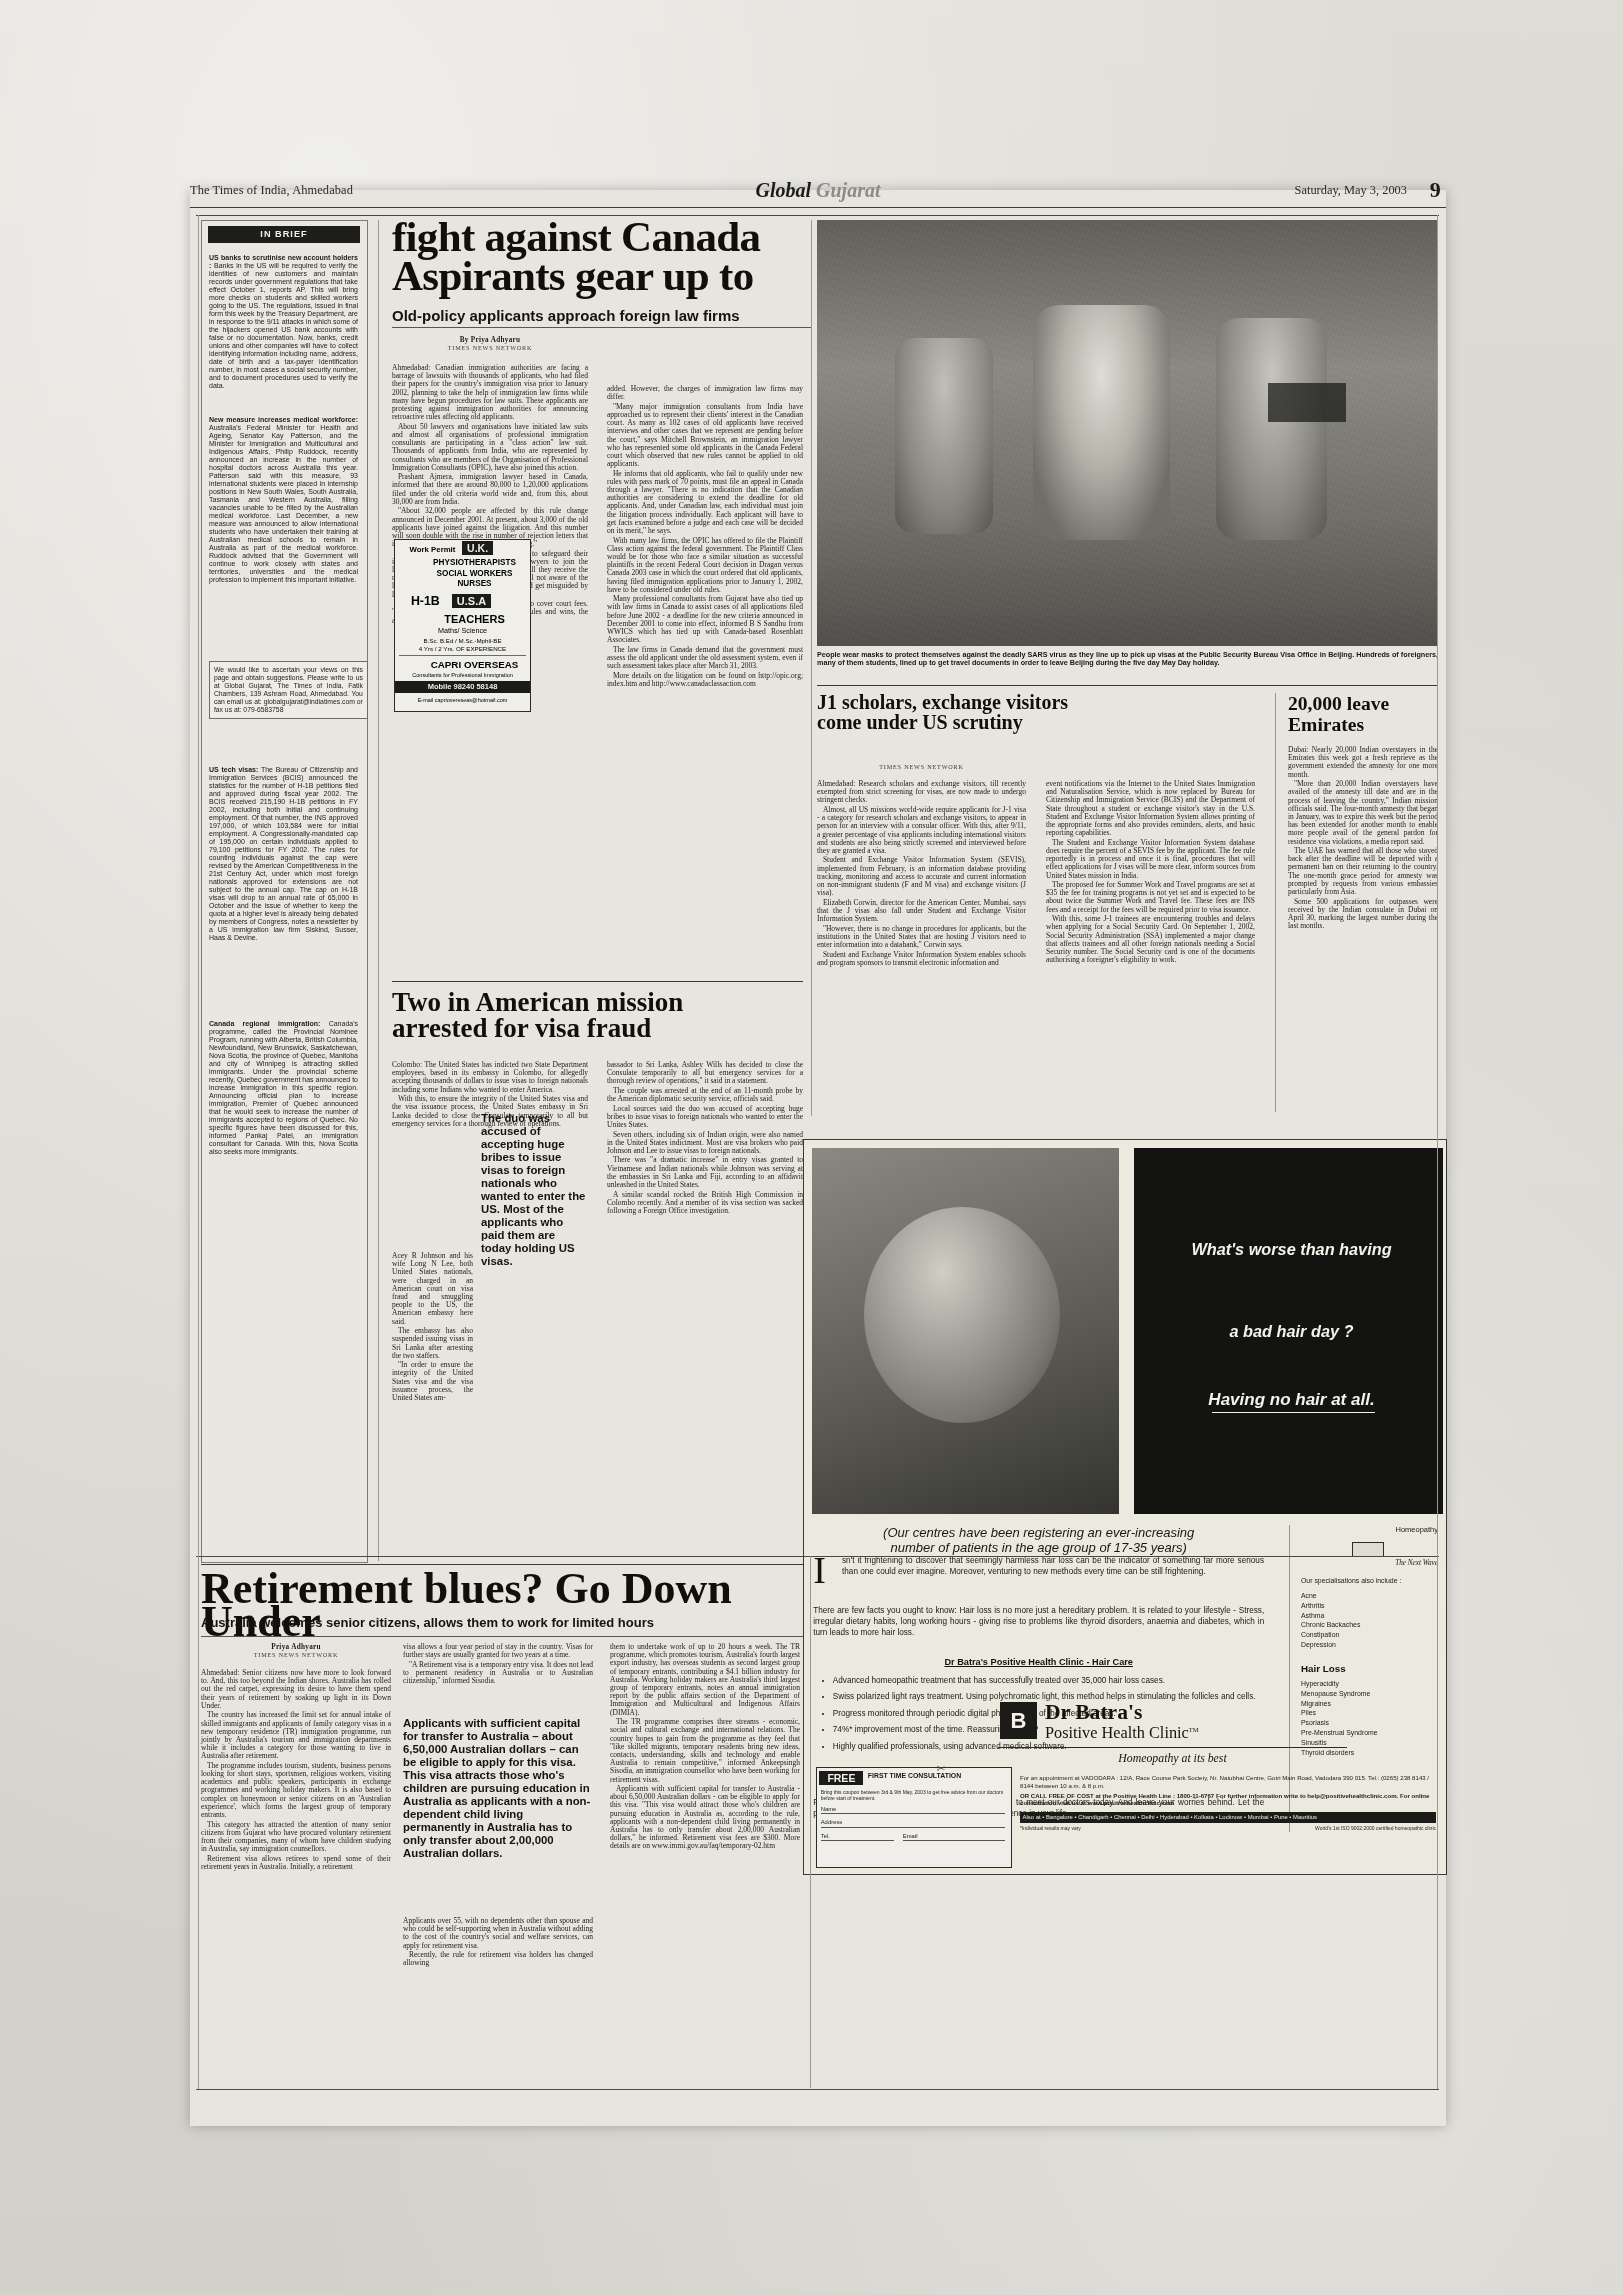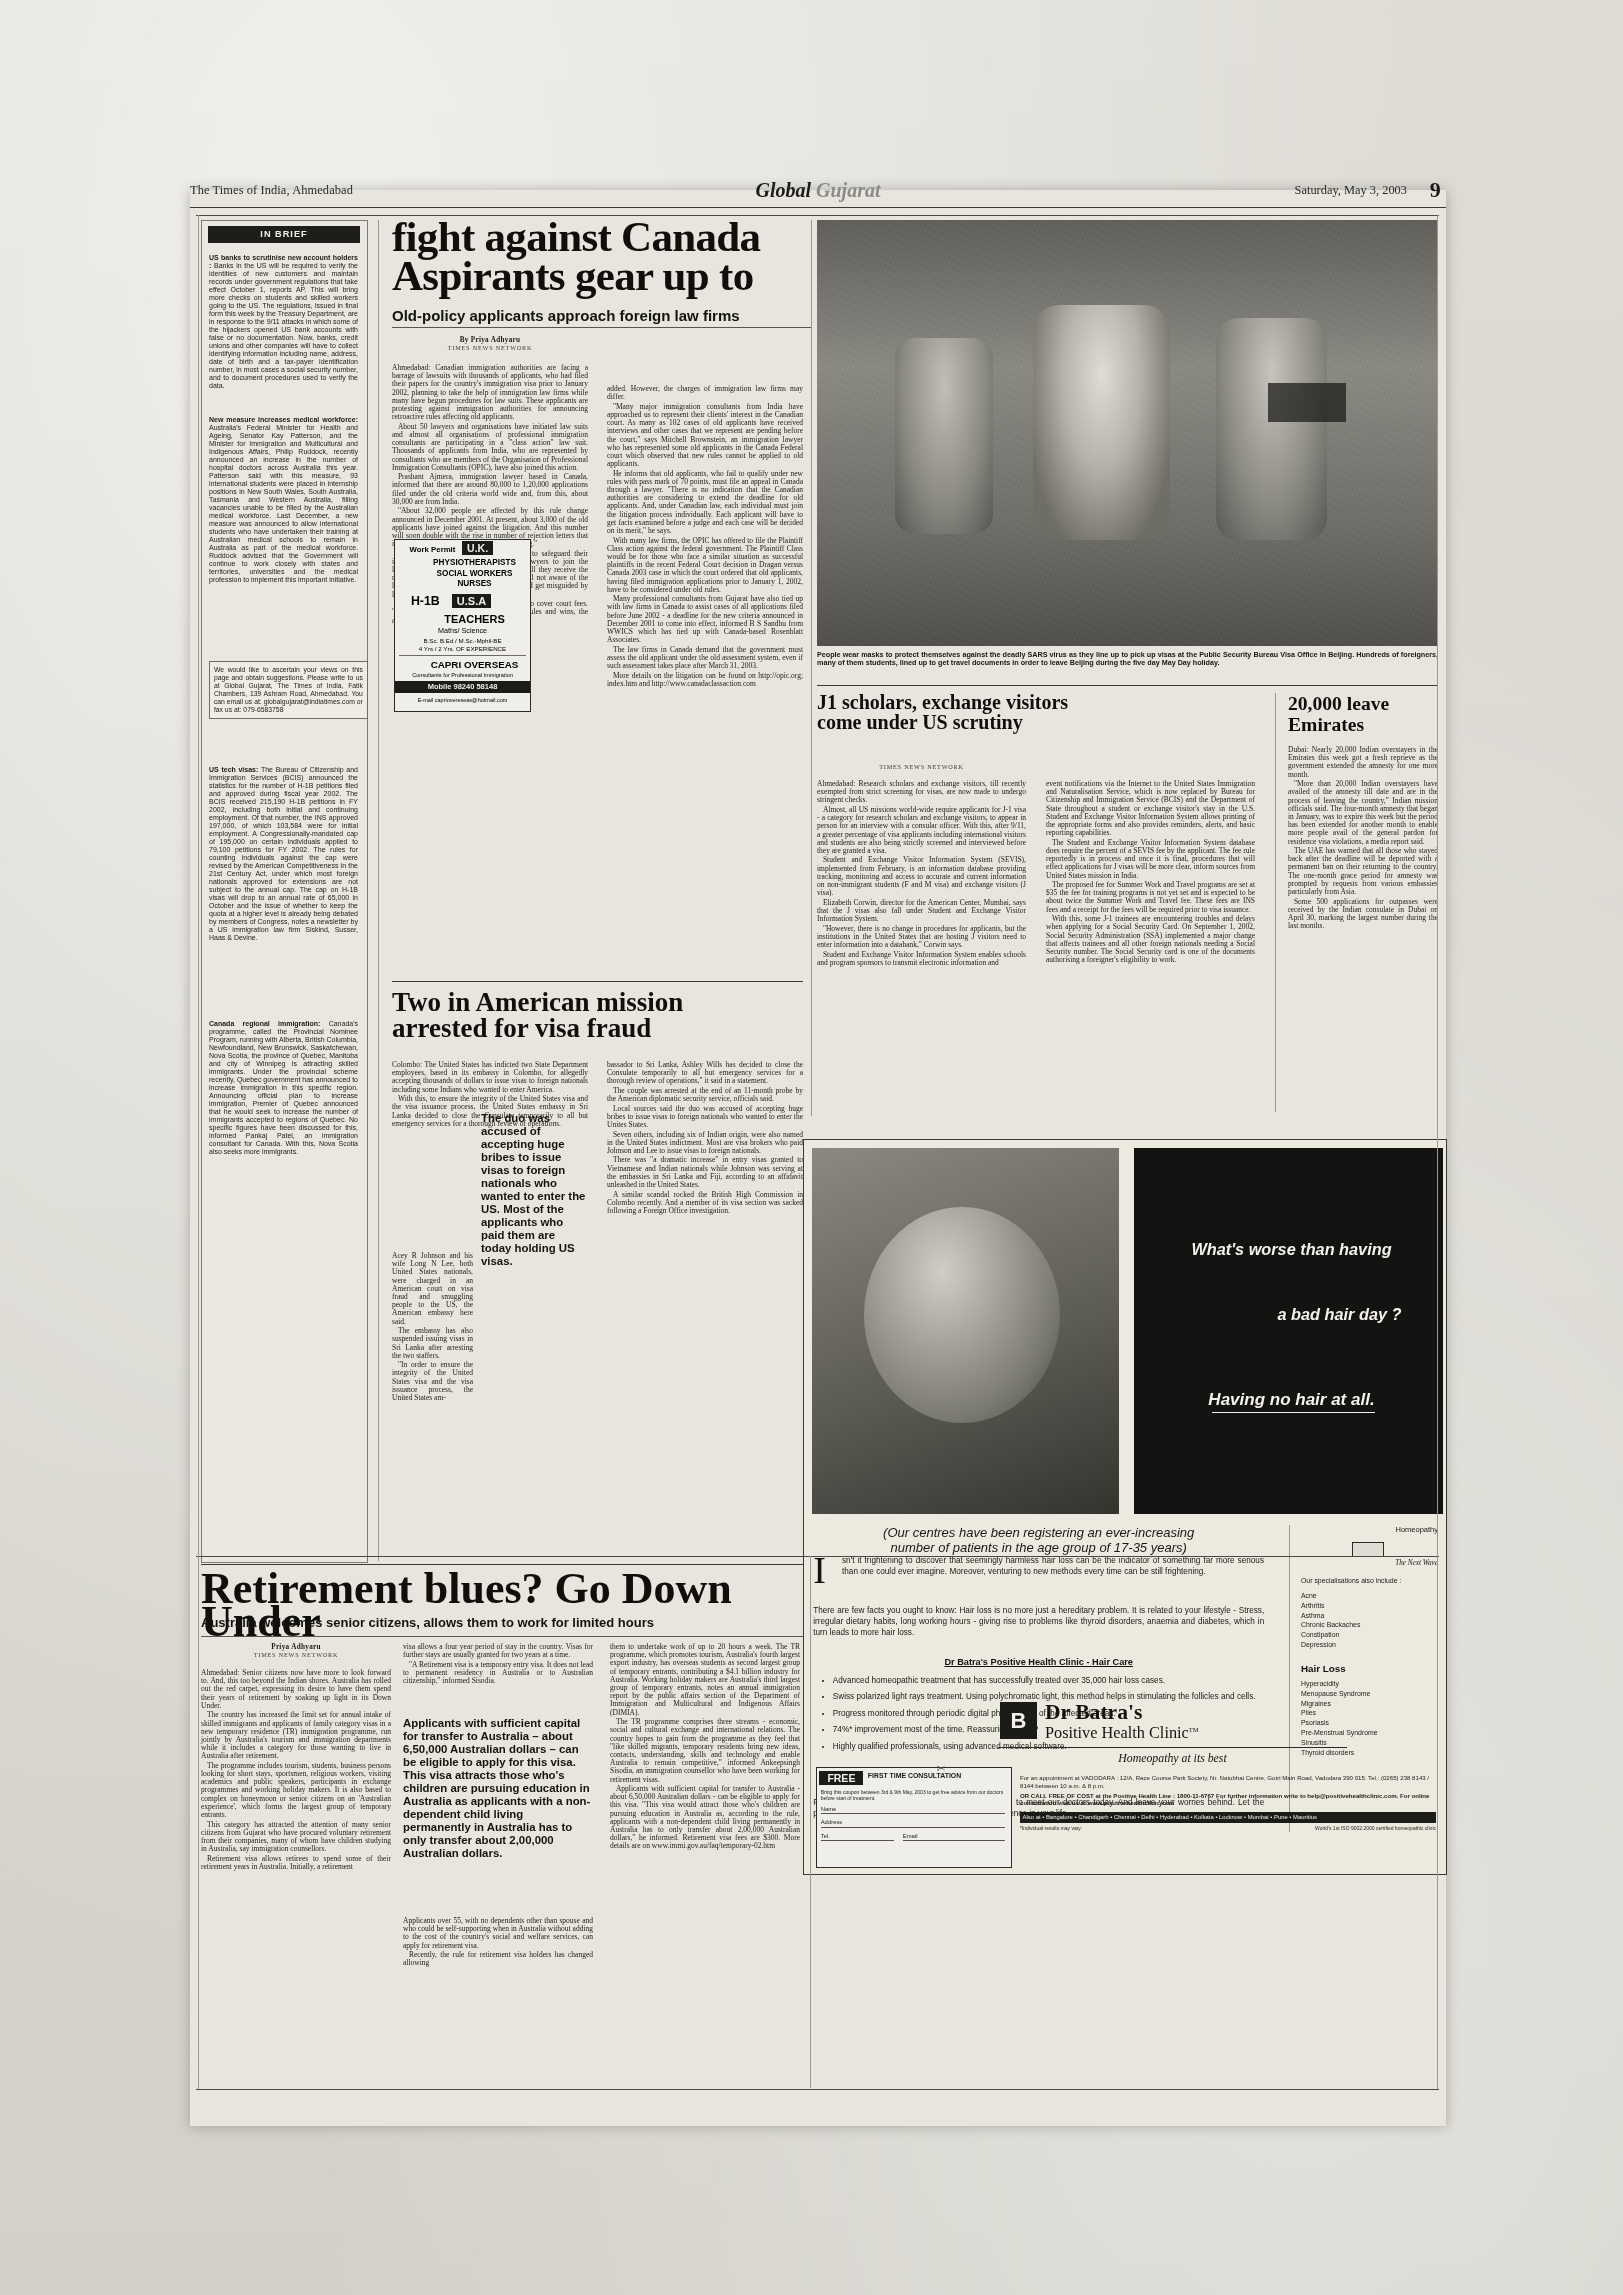--- a/index.html
+++ b/index.html
@@ -267,21 +267,21 @@
   </div>
 
   <div class="hairad">
     <div class="hairphoto" style="left:7.8px;top:7.8px;">
       <div class="grain"></div>
       <div style="position:absolute;inset:0;background:linear-gradient(160deg,#8e8c85 0%,#57564f 60%,#2e2e29 100%);opacity:.9;"></div>
       <div style="position:absolute;left:52px;top:59px;width:196px;height:216px;border-radius:50%;background:radial-gradient(ellipse at 40% 30%, #d8d6cd, #7b7a73 70%, #3e3d39 100%);opacity:.92;"></div>
     </div>
     <div class="hairblack" style="left:330px;top:7.8px;">
       <div style="position:absolute;left:0;top:92px;width:315px;font-size:16.3px;">What's worse than having</div>
-      <div style="position:absolute;left:0;top:157px;width:315px;font-size:16.3px;padding-left:48px;">a bad hair day ?</div>
+      <div style="position:absolute;left:0;top:174px;width:315px;font-size:16.3px;">a bad hair day ?</div>
       <div style="position:absolute;left:0;top:242px;width:315px;font-size:17px;text-decoration:none;">Having no hair at all.</div>
       <div style="position:absolute;left:78px;top:264px;width:163px;height:1.3px;background:#f4f2ea;"></div>
     </div>
 
     <div style="position:absolute;left:9.2px;top:385px;width:451px;text-align:center;font-family:Liberation Sans, sans-serif;font-size:13px;font-style:italic;color:#191914;">
       <div>(Our centres have been registering an ever-increasing</div>
       <div>number of patients in the age group of 17-35 years)</div>
     </div>
 
     <div style="position:absolute;left:9.2px;top:416px;width:25px;font-family:'Liberation Serif',serif;font-size:38px;line-height:29px;color:#14140f;">I</div>

